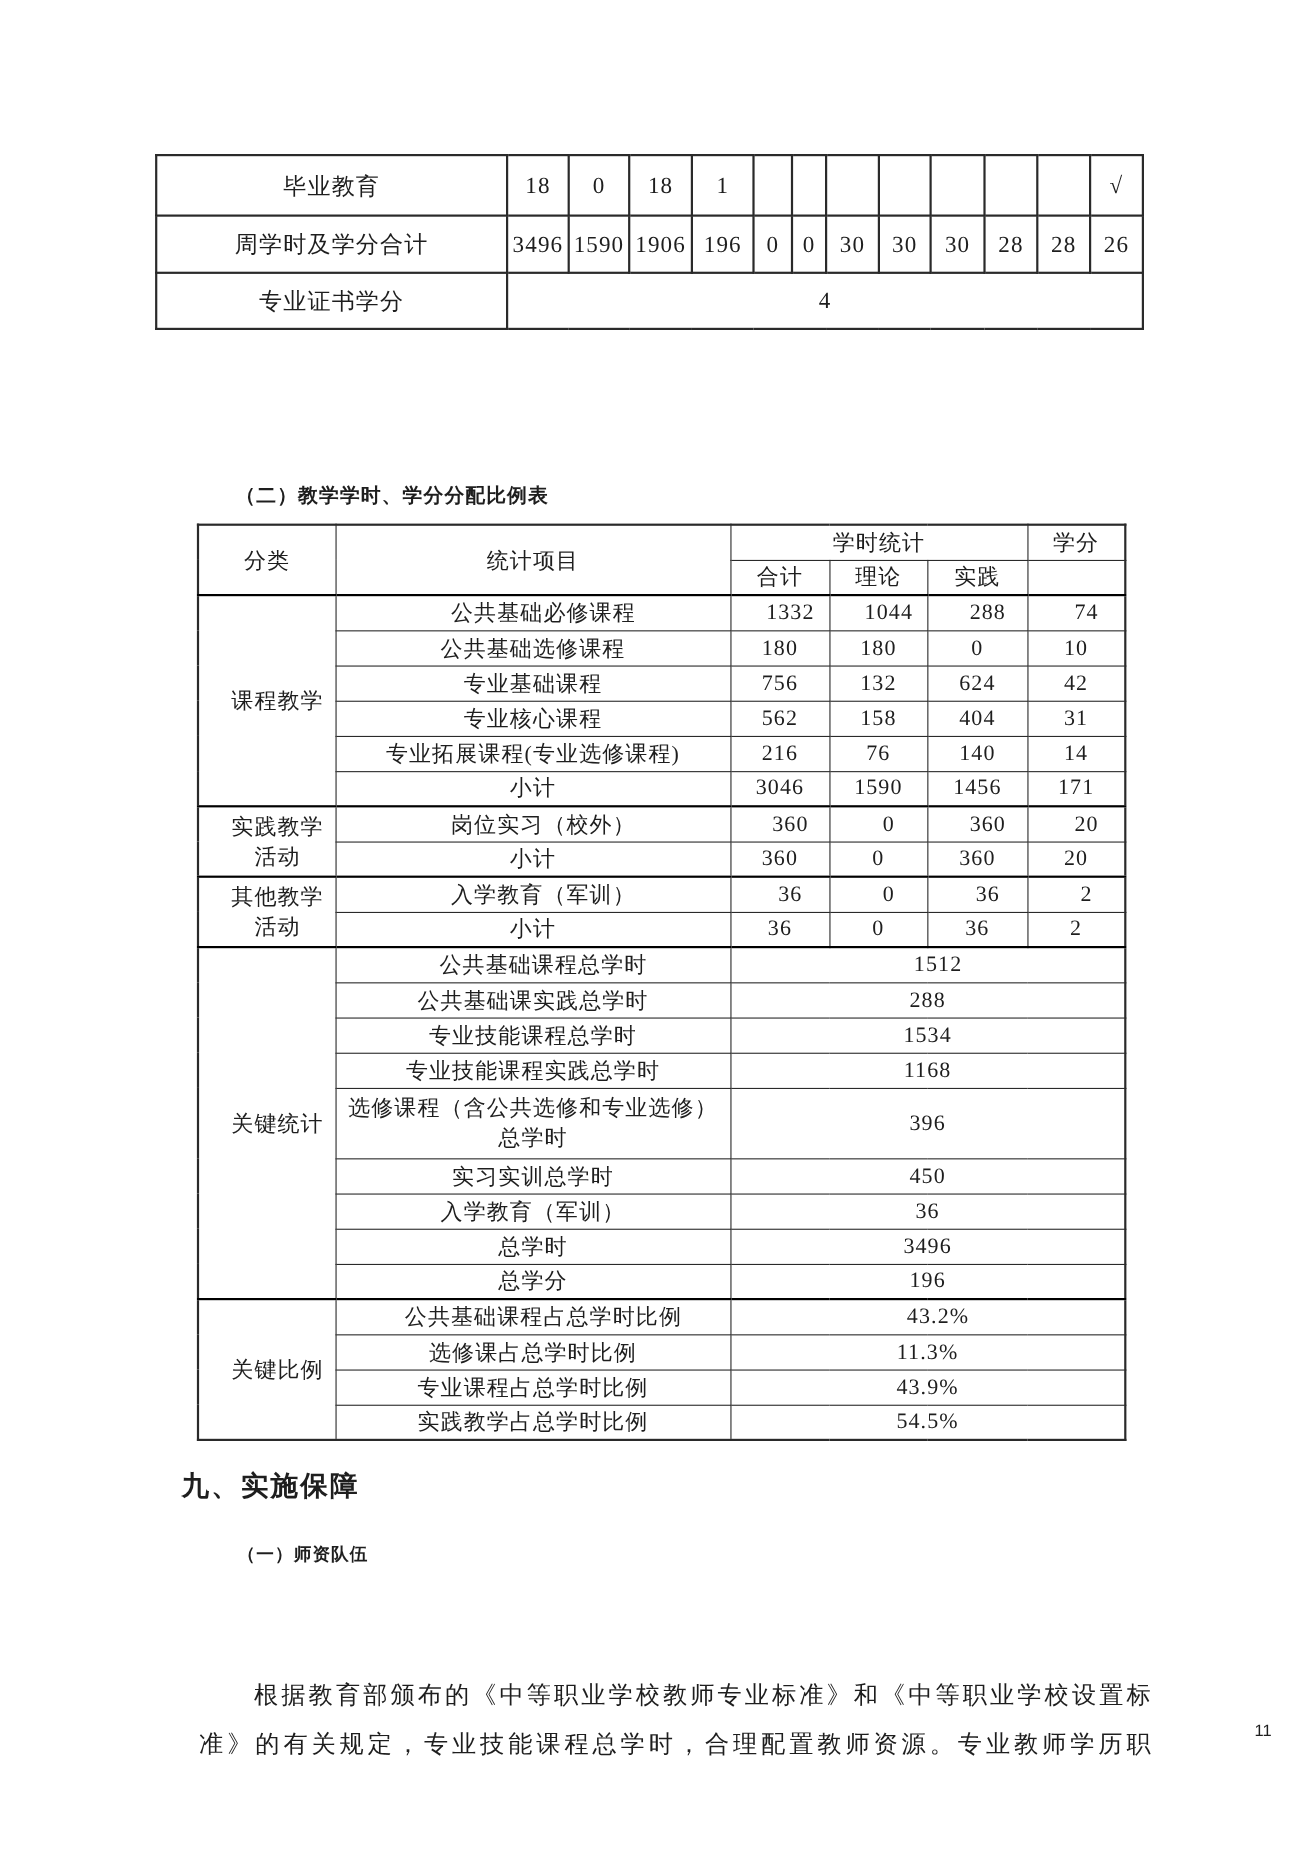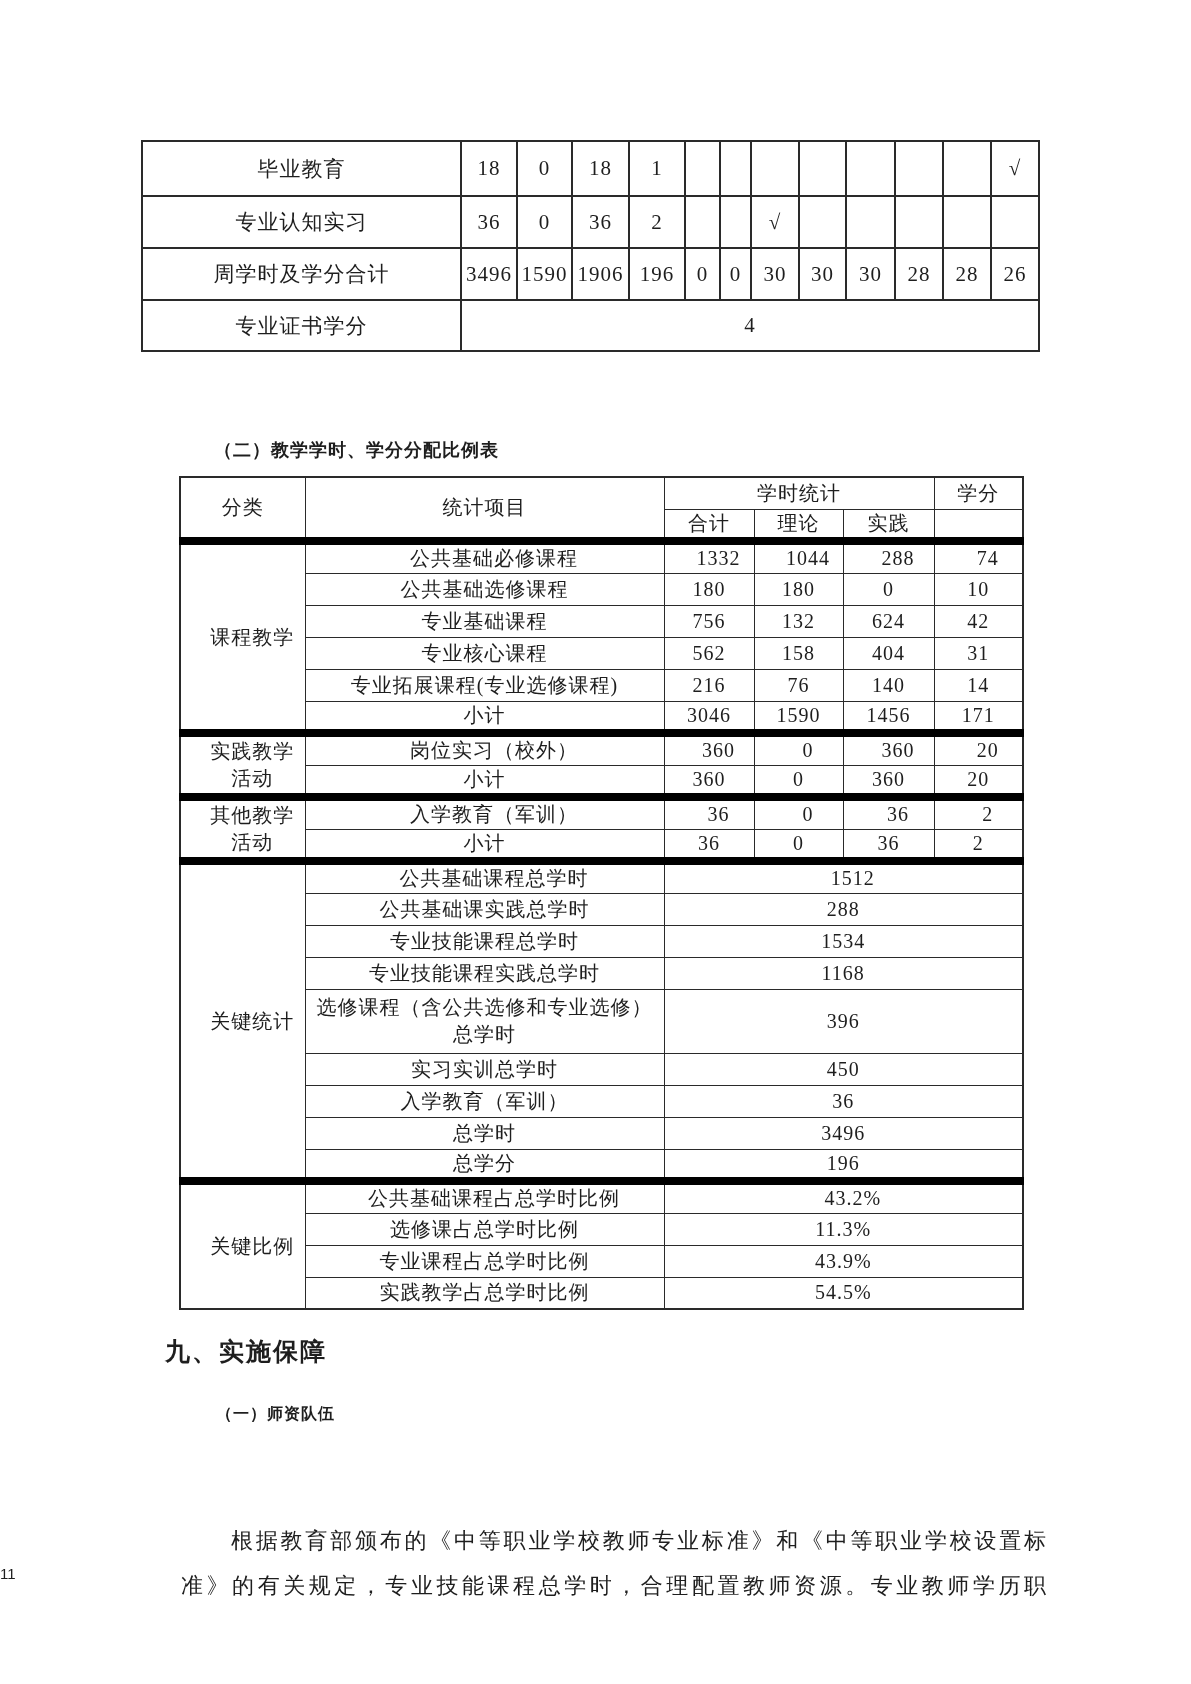--- a/index.html
+++ b/index.html
@@ -25,40 +25,40 @@
   
   #table2 {
     position:absolute; left:179px; top:476px;
     border-collapse:collapse; table-layout:fixed; border:2px solid #2a2a2a;
   }
   #table2 td {
     border:1px solid #2a2a2a; text-align:center; vertical-align:middle;
     font-size:20px; letter-spacing:1px; padding:0; overflow:hidden;
     white-space:pre-line;
   }
-  #table2 tr.sep td { border-top:8px solid #000000;padding-left:19px; }
+  #table2 tr.sep td { border-top:2px solid #000000;padding-left:19px; }
   
   .h1-heading {
     position:absolute; left:165px; top:1336px;
     font-family:"Liberation Sans","DejaVu Sans",sans-serif;
     font-size:25px; font-weight:bold; letter-spacing:2px; line-height:30px;
   }
   .h2-heading2 {
     position:absolute; left:216px; top:1401px;
     font-size:16px; font-weight:bold; letter-spacing:1px; line-height:26px;
   }
   #paragraph {
     position:absolute; left:166px; top:1518px; width:866px;
     font-size:22px; line-height:45px; letter-spacing:1px;margin-left:15px;
   }
   .para-line { text-align:justify; text-align-last:justify; height:45px; }
   .para-line.indent { padding-left:50px; }
   
   #pagenum {
-    position:absolute; left:0; top:1565px; width:1156px; text-align:left;
+    position:absolute; left:0; top:1565px; width:1156px; text-align:right;
     font-family:"Liberation Sans","DejaVu Sans",sans-serif; font-size:15px;
   }
 </style>
 </head>
 <body>
 
 <table id="table1">
   <colgroup>
     <col style="width:319px">
       <col style="width:56px">
@@ -82,35 +82,20 @@
     <td>18</td>
     <td>1</td>
     <td></td>
     <td></td>
     <td></td>
     <td></td>
     <td></td>
     <td></td>
     <td></td>
     <td>√</td>
-  </tr>
-  <tr style="height:52px">
-    <td>专业认知实习</td>
-    <td>36</td>
-    <td>0</td>
-    <td>36</td>
-    <td>2</td>
-    <td></td>
-    <td></td>
-    <td>√</td>
-    <td></td>
-    <td></td>
-    <td></td>
-    <td></td>
-    <td></td>
   </tr>
   <tr style="height:52px">
     <td>周学时及学分合计</td>
     <td>3496</td>
     <td>1590</td>
     <td>1906</td>
     <td>196</td>
     <td>0</td>
     <td>0</td>
     <td>30</td>

